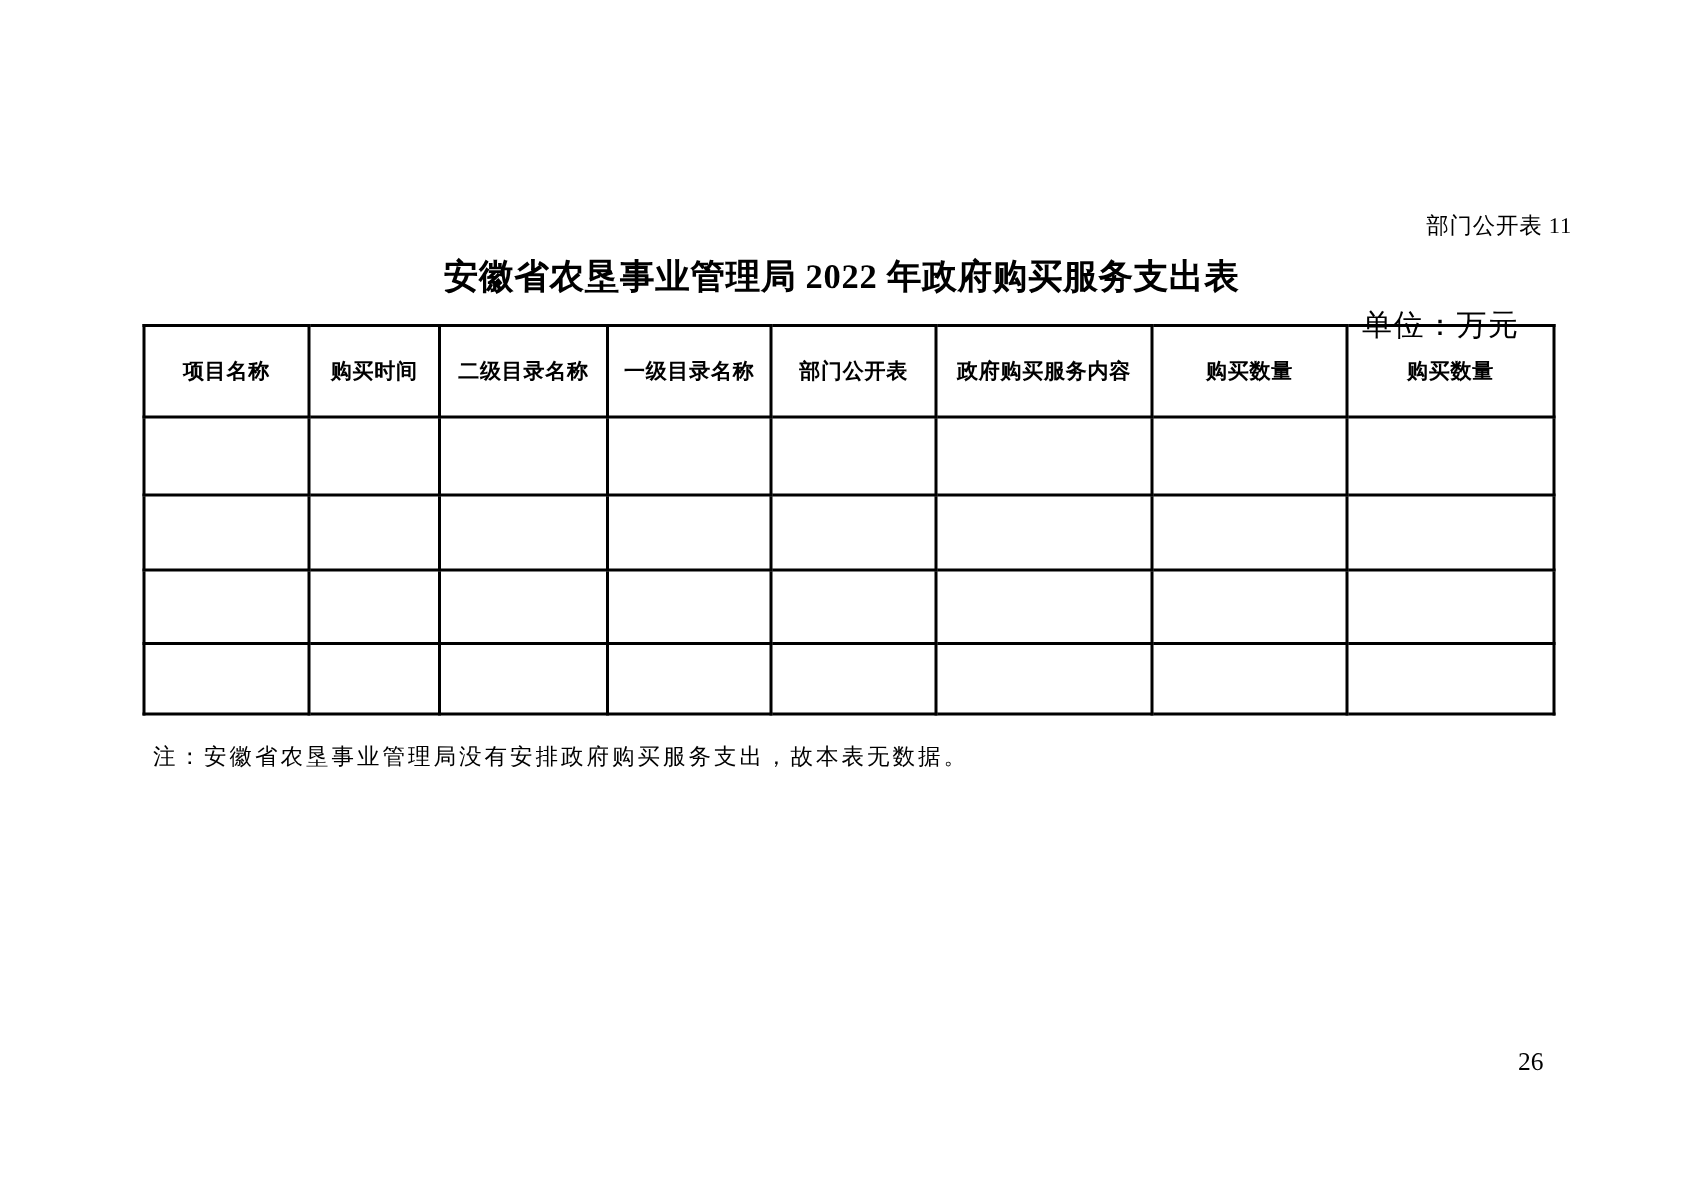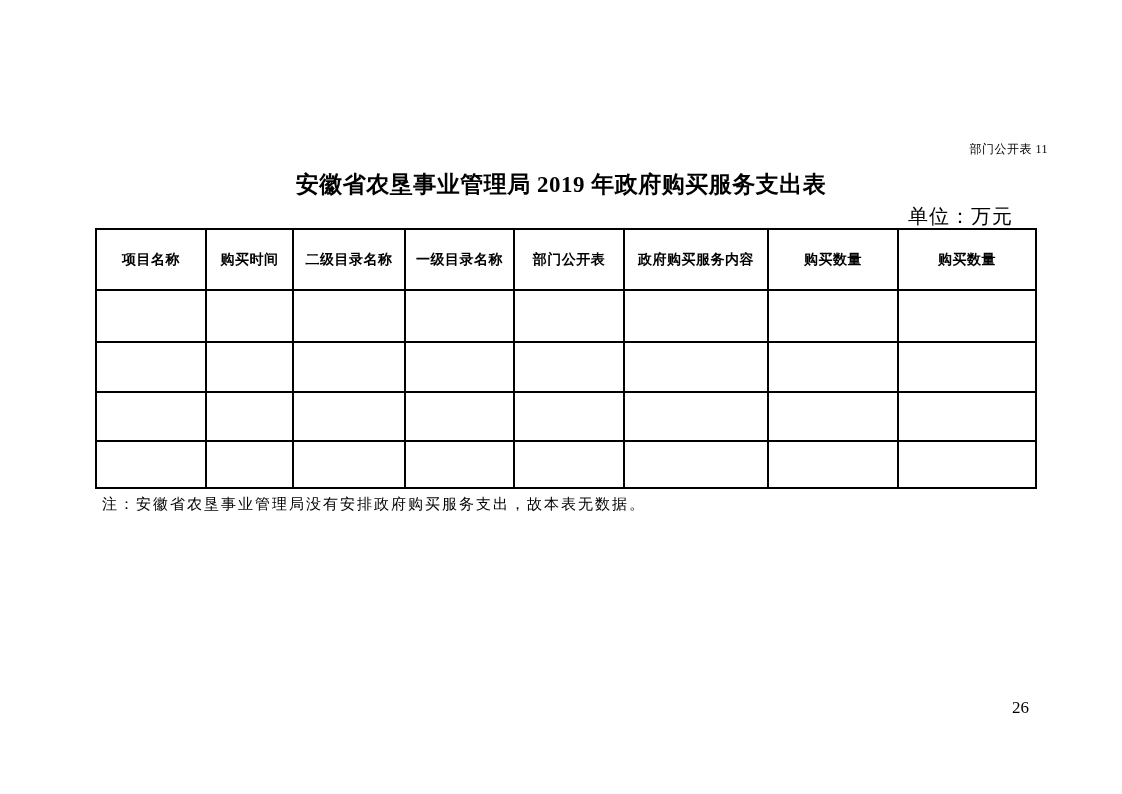--- a/index.html
+++ b/index.html
@@ -13,21 +13,21 @@
     height: 794px;
     background: #ffffff;
     color: #000000;
     font-family: "Liberation Serif", serif;
     overflow: hidden;
   }
   .corner-label {
     position: absolute;
     top: 141px;
     right: 74px;
-    font-size: 12px;
+    font-size: 15px;
     letter-spacing: 0.5px;
     white-space: nowrap;
   }
   .doc-title {
     position: absolute;
     top: 169px;
     left: 0;
     width: 100%;
     text-align: center;
     font-size: 23px;
@@ -40,21 +40,21 @@
     position: absolute;
     top: 203px;
     right: 109px;
     font-size: 20px;
     letter-spacing: 1px;
     white-space: nowrap;
   }
   table.data-table {
     position: absolute;
     left: 95px;
-    top: 228px;
+    top: 216px;
     width: 940px;
     border-collapse: collapse;
     table-layout: fixed;
   }
   table.data-table th,
   table.data-table td {
     border: 2px solid #000000;
     padding: 0;
     overflow: hidden;
   }
@@ -89,21 +89,21 @@
     font-size: 17px;
   }
 </style>
 </head>
 <body>
 
 <div class="page">
 
   <div class="corner-label">部门公开表 11</div>
 
-  <div class="doc-title">安徽省农垦事业管理局 2019 年政府购买服务支出表</div>
+  <div class="doc-title">安徽省农垦事业管理局 2022 年政府购买服务支出表</div>
 
   <div class="unit-label">单位：万元</div>
 
   <table class="data-table">
     <colgroup>
       <col style="width:110px">
         <col style="width:87px">
         <col style="width:112px">
       <col style="width:109px">
         <col style="width:110px">

